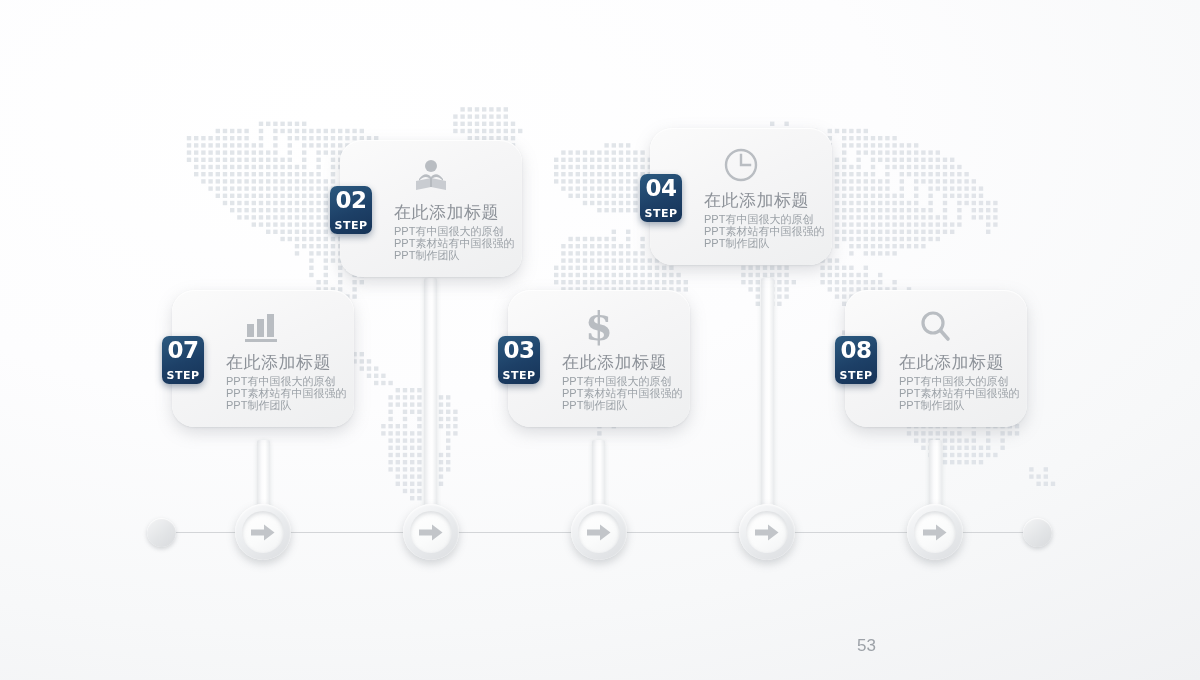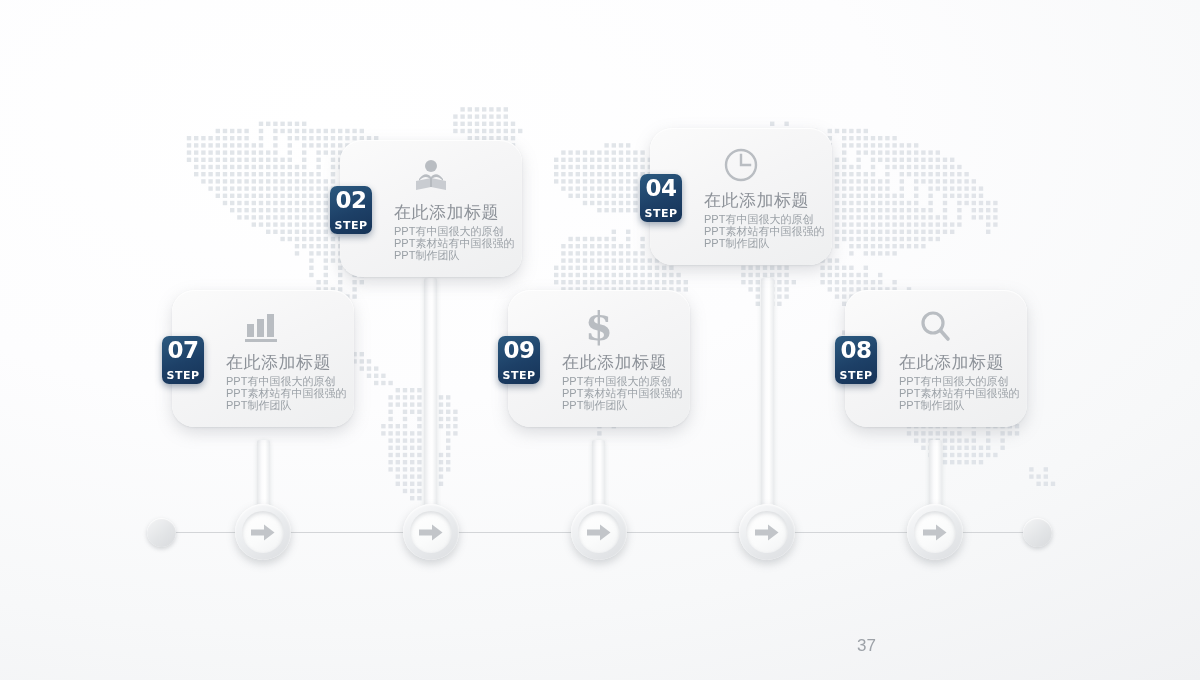--- a/index.html
+++ b/index.html
@@ -2251,21 +2251,21 @@
   </div>
 
   <div class="card" style="left:508px; top:290px;">
     <div class="card-inner">
       <div class="card-icon">
         <svg width="30" height="42" viewBox="0 0 30 42">
           <text x="15" y="34" text-anchor="middle" font-family="DejaVu Serif, serif" font-size="40" font-weight="bold" fill="#b9bdc2">$</text>
         </svg>
       </div>
       <div class="badge">
-        <span class="badge-num">09</span>
+        <span class="badge-num">03</span>
         <span class="badge-step">STEP</span>
       </div>
       <div class="card-body">
         <div class="card-title">在此添加标题</div>
         <div class="card-desc">PPT有中国很大的原创PPT素材站有中国很强的PPT制作团队</div>
       </div>
     </div>
   </div>
 
   <div class="card" style="left:650px; top:128px;">
@@ -2299,14 +2299,14 @@
         <span class="badge-num">08</span>
         <span class="badge-step">STEP</span>
       </div>
       <div class="card-body">
         <div class="card-title">在此添加标题</div>
         <div class="card-desc">PPT有中国很大的原创PPT素材站有中国很强的PPT制作团队</div>
       </div>
     </div>
   </div>
 
-  <div id="page-number">37</div>
+  <div id="page-number">53</div>
 </div>
 
 </body></html>

